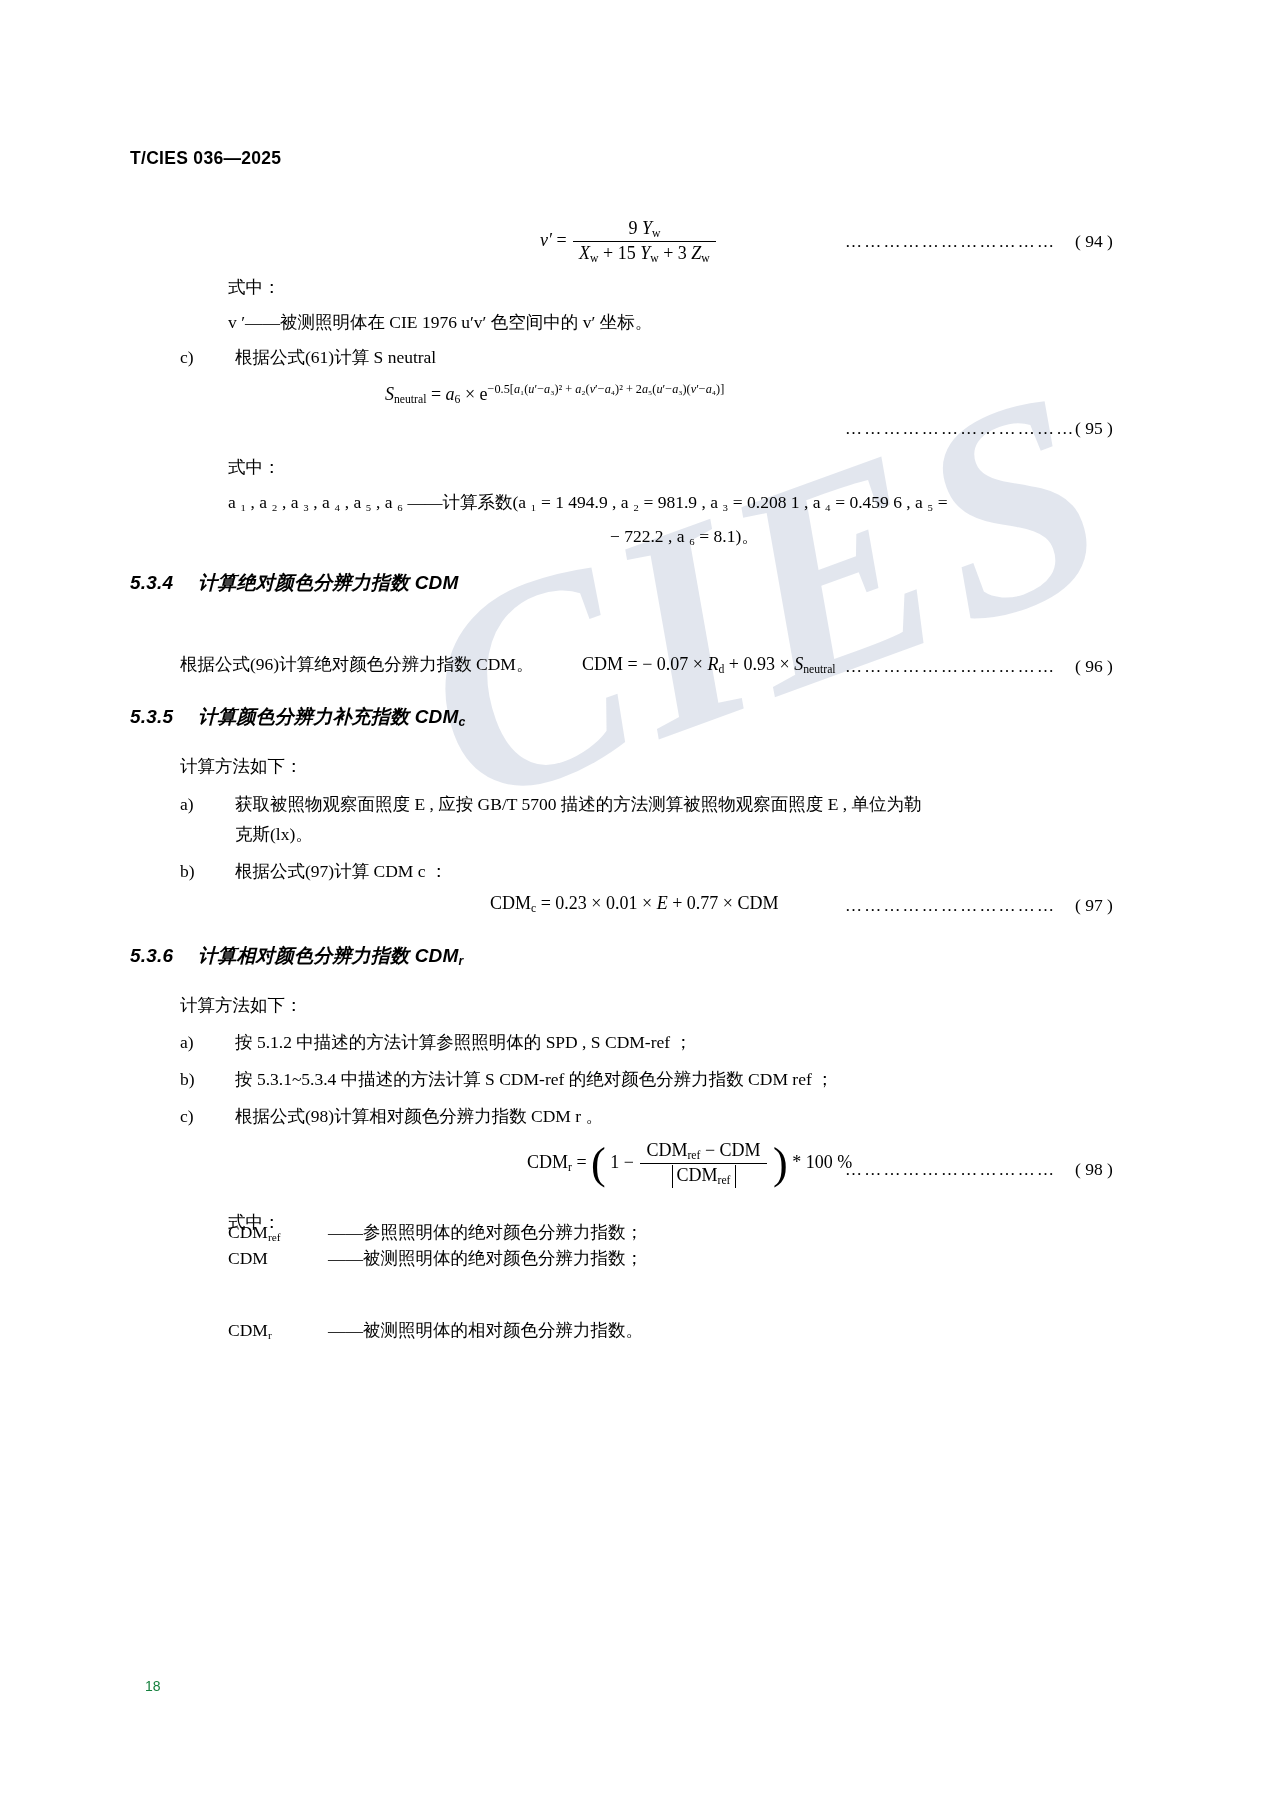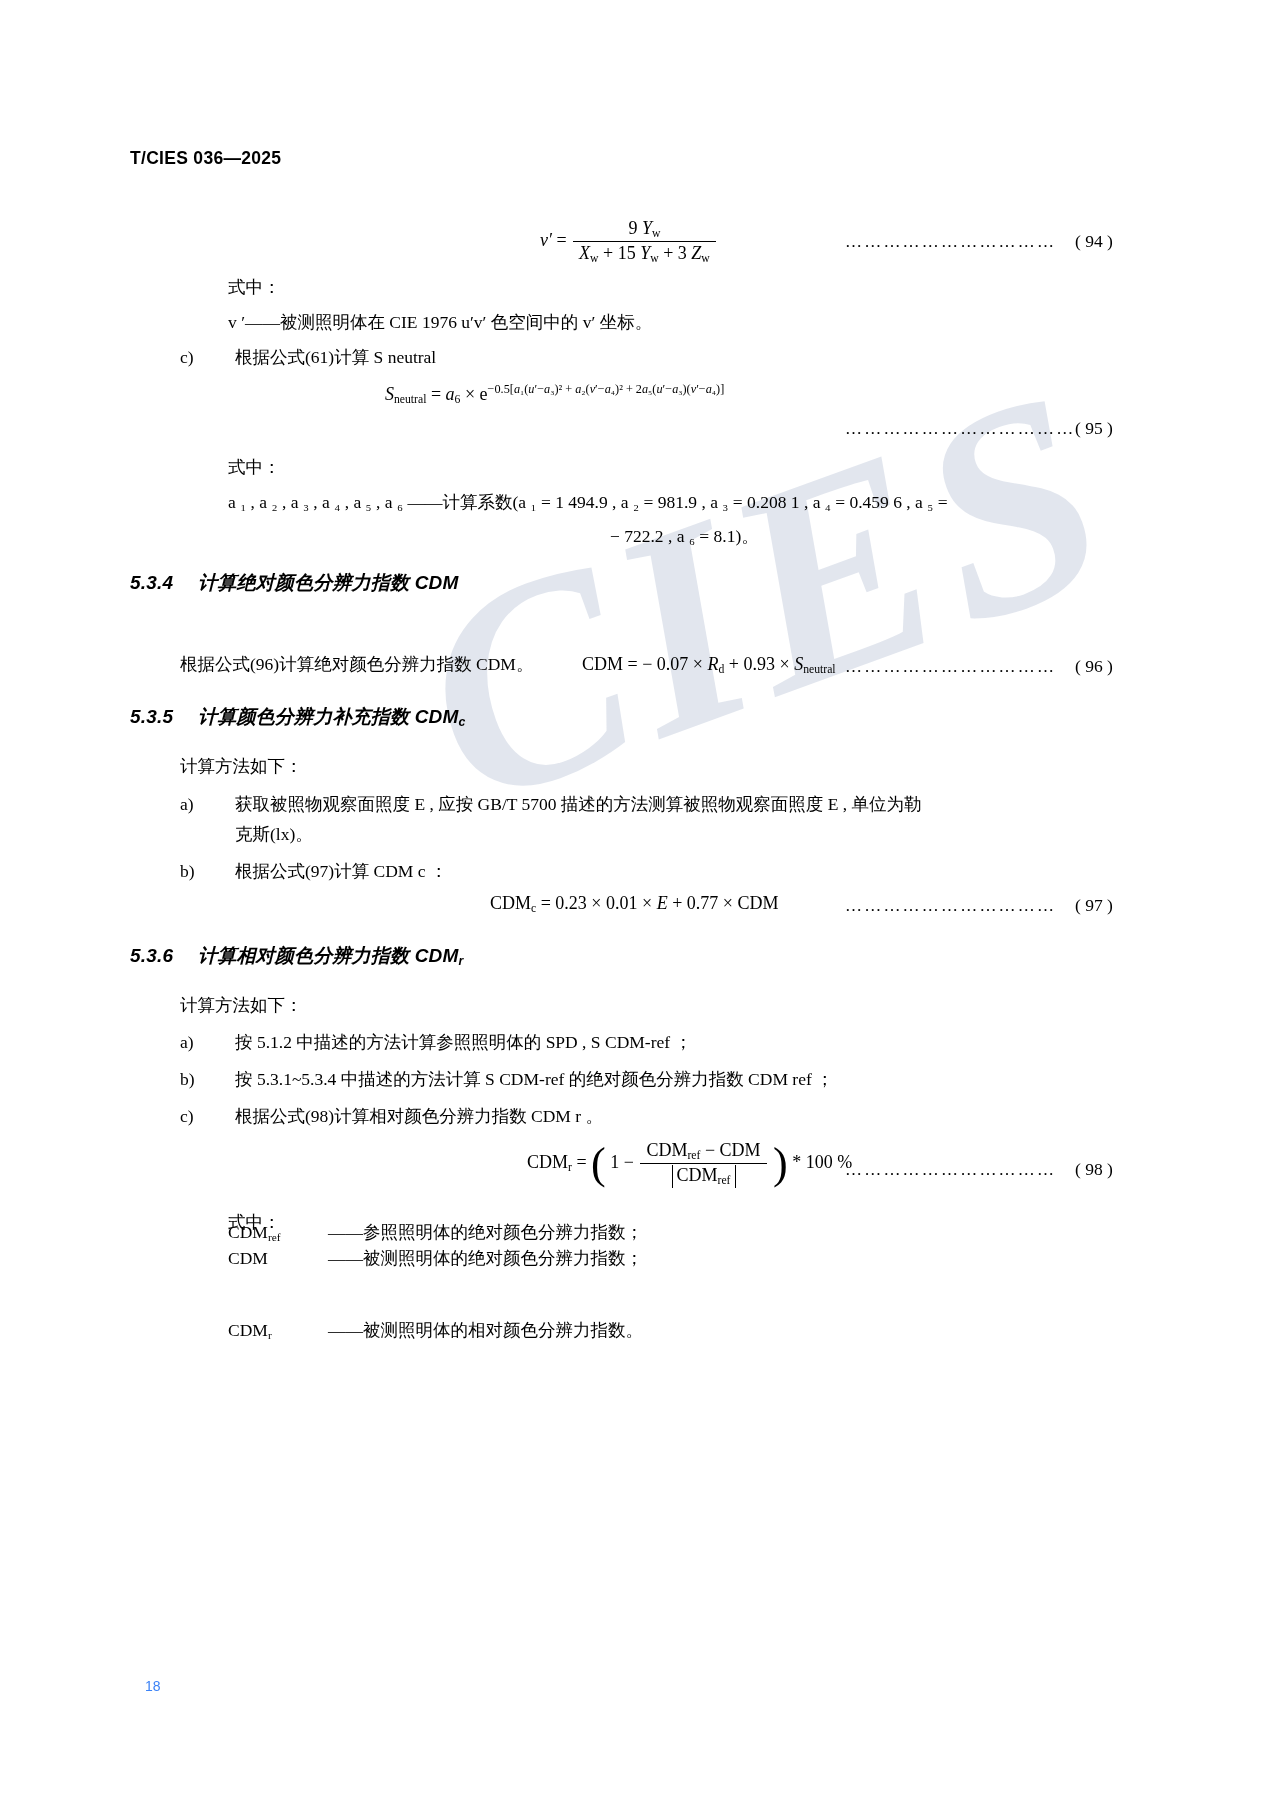--- a/index.html
+++ b/index.html
@@ -56,21 +56,21 @@
     font-size: 17.5px;
     font-weight: bold;
     letter-spacing: 0.3px;
   }
   .pageno {
     position: absolute;
     left: 145px;
     top: 1678px;
     font-family: "Liberation Sans", sans-serif;
     font-size: 14px;
-    color: #3b82f6;
+    color: #15803d;
   }
 
   
   .blk {
     position: absolute;
     font-size: 17.5px;
     line-height: 1.75;
   }
   .cn {
     font-family: "Liberation Serif", "DejaVu Serif", serif;

